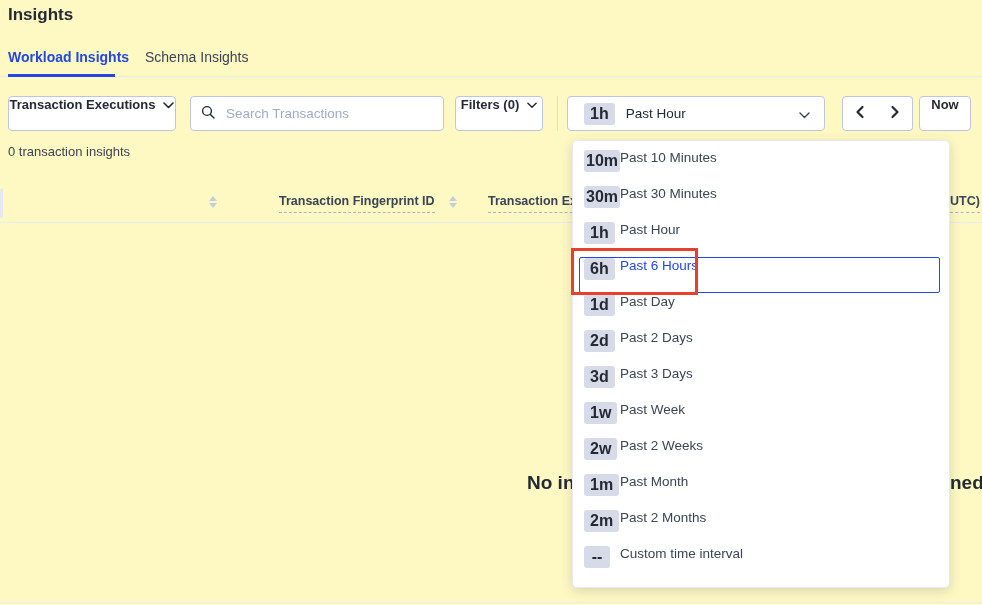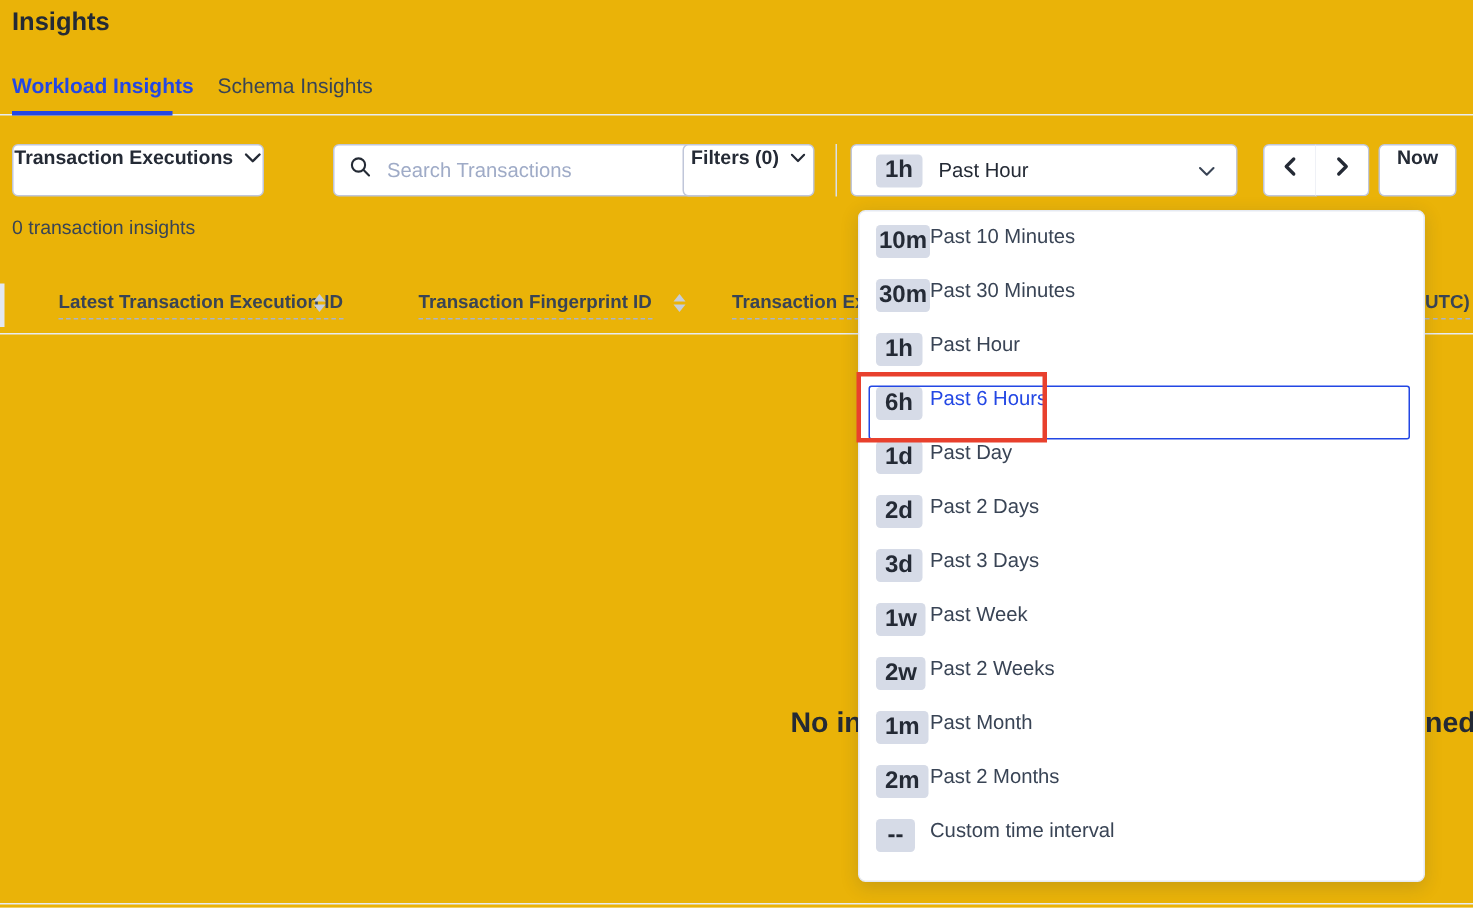--- a/index.html
+++ b/index.html
@@ -7,40 +7,40 @@
     --red:#e8402d;
     --badge-bg:#d6dbe7;
     --text-dark:#242a35;
     --text-body:#394455;
     --border:#c0c6d9;
     --line:#e7ecf3;
     --placeholder:#9fabc7;
   }
   *{box-sizing:border-box;}
   body{margin:0;background:#fff;font-family:"Liberation Sans",sans-serif;color:var(--text-dark);}
-  .stage{position:relative;width:982px;height:605px;background:#eab308;overflow:hidden;}
+  .stage{position:relative;width:982px;height:605px;background:#fef9c3;overflow:hidden;}
 
   .page-title{position:absolute;left:8px;top:5px;font-size:17px;font-weight:700;color:var(--text-dark);}
 
   
   .tab{position:absolute;top:49px;font-size:14px;cursor:pointer;}
   .tab-workload{left:8px;color:var(--accent);font-weight:700;}
   .tab-schema{left:145px;color:var(--text-body);font-weight:400;}
   .tabs-line{position:absolute;left:0;top:76px;width:982px;height:1px;background:var(--line);}
   .tab-active-bar{position:absolute;left:8px;top:74px;width:107px;height:3px;background:var(--accent);}
 
   
   .btn{position:absolute;top:96px;height:35px;border:1px solid var(--border);border-radius:4px;
        background:#fff;display:flex;align-items:flex-start;justify-content:center;gap:8px;
        font-size:13px;font-weight:600;color:var(--text-dark);cursor:pointer;}
   .btn-type{left:8px;width:168px;}
   .btn-filters{left:455px;width:88px;}
   .btn-now{left:919px;width:52px;}
   .search-box{position:absolute;left:190px;top:96px;width:254px;height:35px;border:1px solid var(--border);
-       border-radius:4px;background:#fff;display:flex;align-items:center;padding:0 10px;gap:9px;margin-left:32px;}
+       border-radius:4px;background:#fff;display:flex;align-items:center;padding:0 10px;gap:9px;}
   .search-box input{border:none;outline:none;flex:1;font-size:13.5px;font-family:"Liberation Sans",sans-serif;color:var(--text-dark);}
   .search-box input::placeholder{color:var(--placeholder);}
   .v-divider{position:absolute;left:557px;top:96px;width:1px;height:35px;background:#d9dfe9;}
 
   .time-select{position:absolute;left:567px;top:96px;width:258px;height:35px;border:1px solid var(--border);
        border-radius:4px;background:#fff;display:flex;align-items:center;padding:0 14px 0 16px;cursor:pointer;}
   .time-select .lbl{margin-left:11px;font-size:13.5px;color:var(--text-dark);flex:1;}
 
   .badge{display:inline-flex;align-items:center;justify-content:center;min-width:26px;height:22px;
        padding:0 6px;border-radius:3px;background:var(--badge-bg);color:var(--text-dark);
@@ -151,21 +151,20 @@
     </span>
   </div>
 
   <div class="btn btn-now">
     <span>Now</span>
   </div>
 
   <div class="summary">0 transaction insights</div>
 
   <div class="edge-strip"></div>
-  <div class="col-head" style="left:39px;">Latest Transaction Execution ID</div>
   <div class="sorter" style="left:209px;">
       <i class="up"></i>
       <i class="down"></i>
     </div>
   <div class="col-head" style="left:279px;">Transaction Fingerprint ID</div>
   <div class="sorter" style="left:449px;">
       <i class="up"></i>
       <i class="down"></i>
     </div>
   <div class="col-head" style="left:488px;width:95px;overflow:hidden;">Transaction Ex</div>

